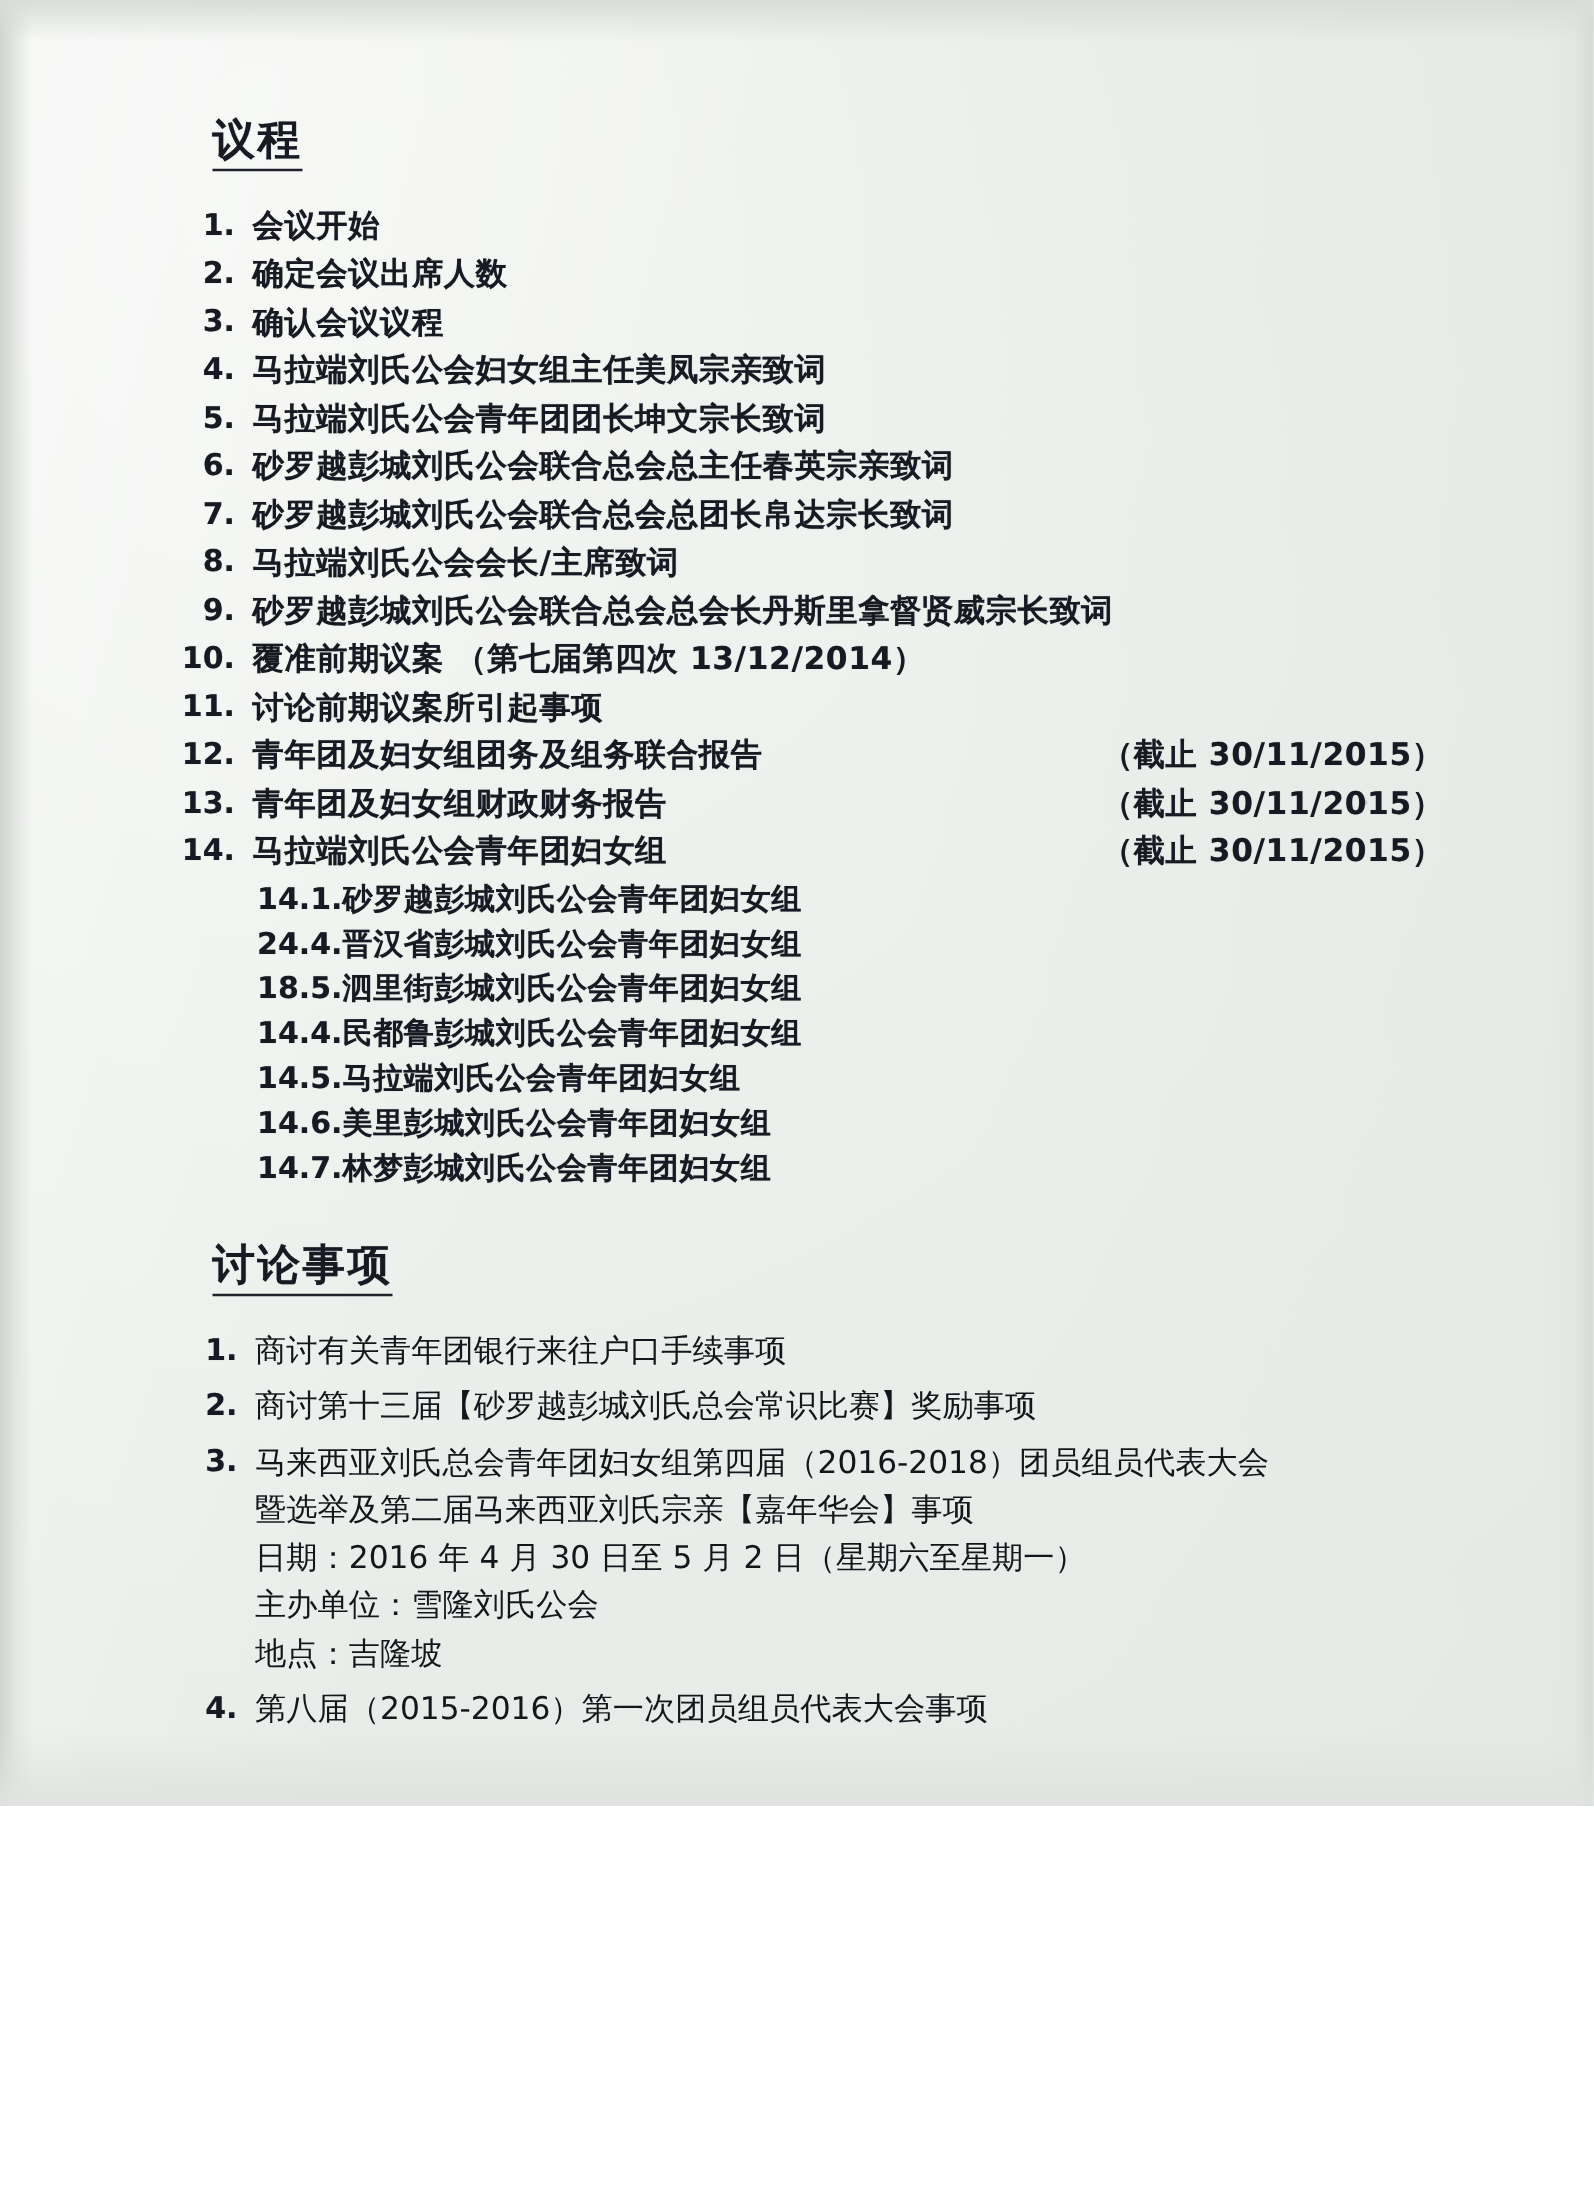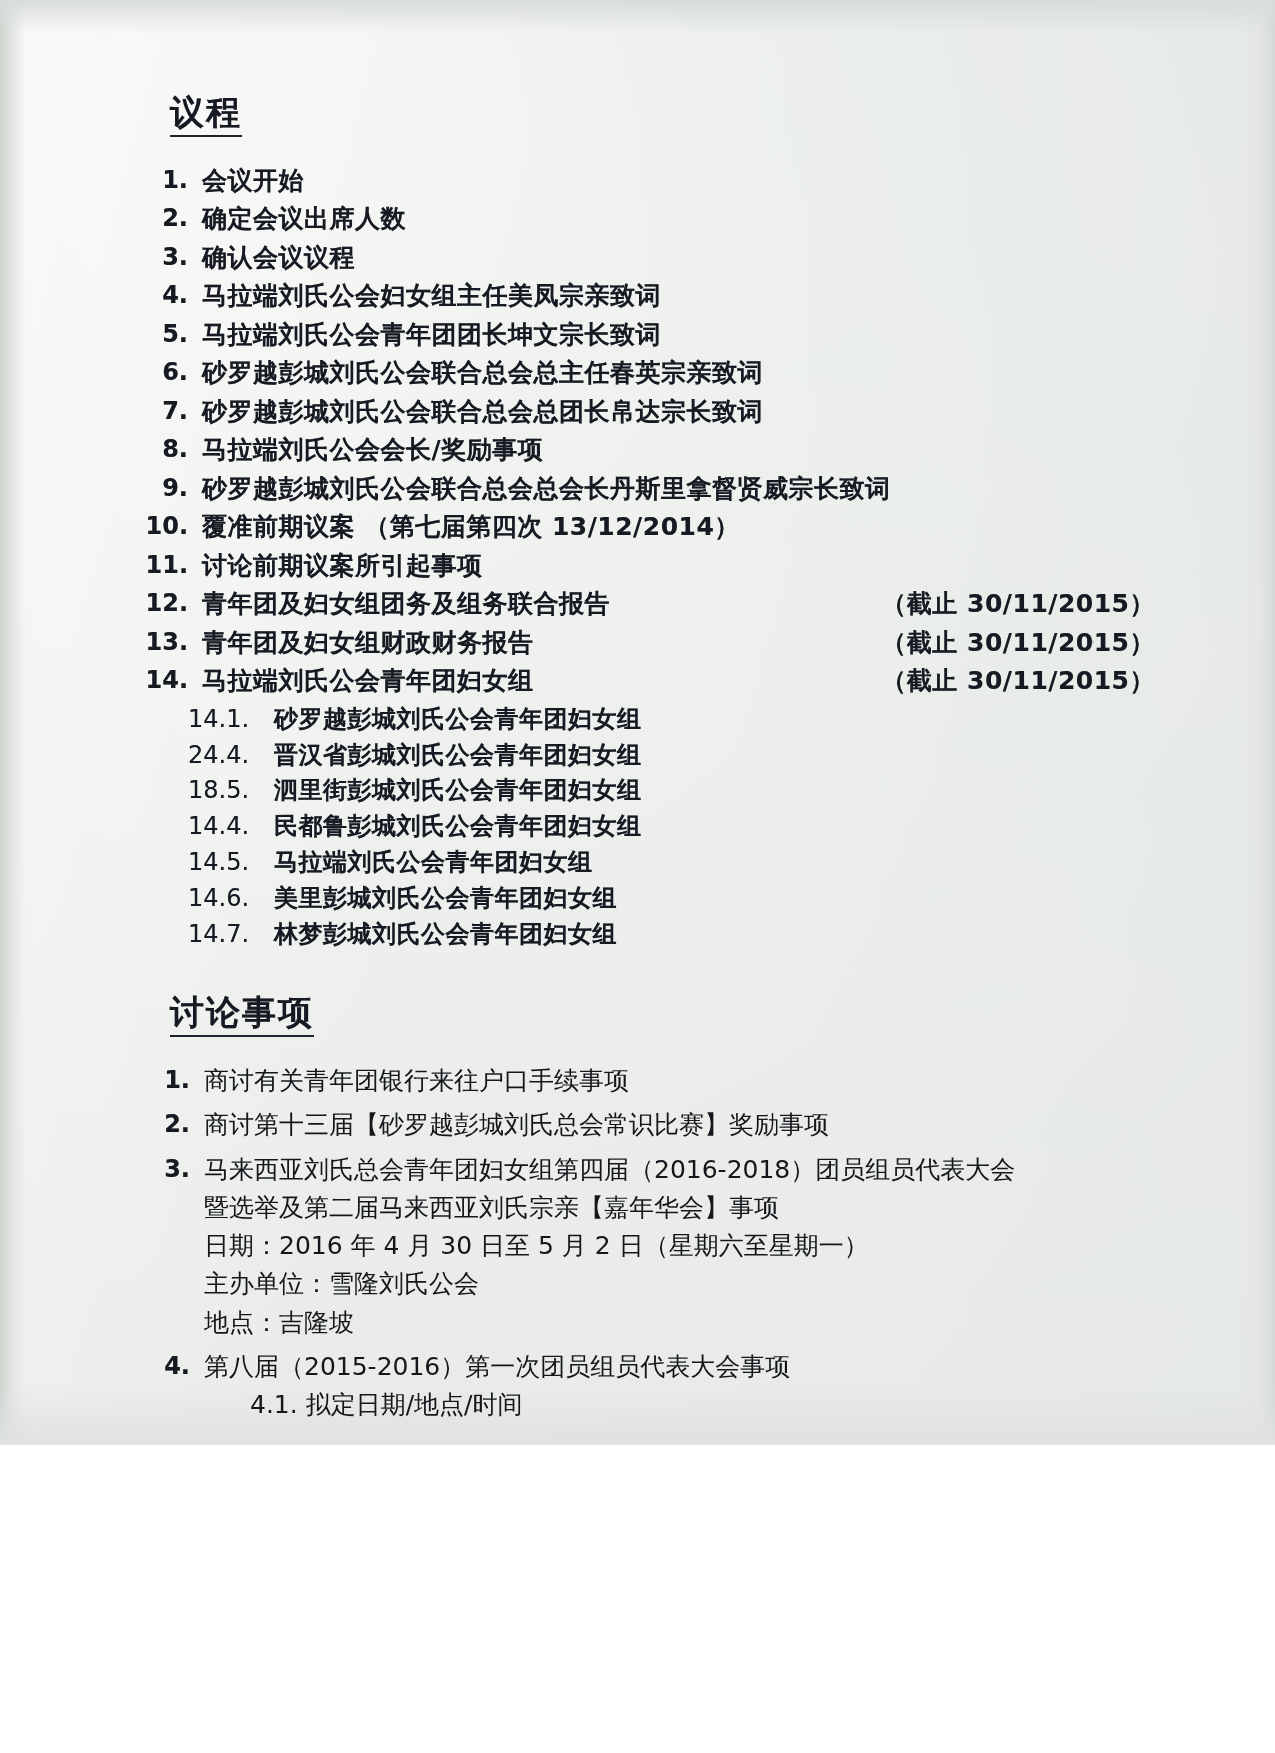--- a/index.html
+++ b/index.html
@@ -116,23 +116,23 @@
     font-size: 24px;
     line-height: 1.45;
   }
   ol.sub > li {
     display: flex;
     align-items: flex-start;
     margin-bottom: 1px;
   }
   .subnum {
     flex: 0 0 86px;
-    text-align: left;
+    text-align: right;
     padding-left: 58px;
-    font-weight: 400;
+    font-weight: 700;
   }
   .subtxt {
     flex: 1 1 auto;
     font-weight: 600;
     letter-spacing: 0.5px;
   }
 
   .section-gap { height: 40px; }
 
   ol.discuss {
@@ -201,21 +201,21 @@
       <li>
         <span class="num">6.</span>
         <span class="txt">砂罗越彭城刘氏公会联合总会总主任春英宗亲致词</span>
       </li>
       <li>
         <span class="num">7.</span>
         <span class="txt">砂罗越彭城刘氏公会联合总会总团长帛达宗长致词</span>
       </li>
       <li>
         <span class="num">8.</span>
-        <span class="txt">马拉端刘氏公会会长/奖励事项</span>
+        <span class="txt">马拉端刘氏公会会长/主席致词</span>
       </li>
       <li>
         <span class="num">9.</span>
         <span class="txt">砂罗越彭城刘氏公会联合总会总会长丹斯里拿督贤威宗长致词</span>
       </li>
       <li>
         <span class="num">10.</span>
         <span class="txt">覆准前期议案 （第七届第四次 13/12/2014）</span>
       </li>
       <li>
@@ -299,21 +299,20 @@
           <div>暨选举及第二届马来西亚刘氏宗亲【嘉年华会】事项</div>
           <div>日期：2016 年 4 月 30 日至 5 月 2 日（星期六至星期一）</div>
           <div>主办单位：雪隆刘氏公会</div>
           <div>地点：吉隆坡</div>
         </div>
       </li>
       <li>
         <span class="num">4.</span>
         <div class="lines">
           <div>第八届（2015-2016）第一次团员组员代表大会事项</div>
-          <div class="indent-1">4.1. 拟定日期/地点/时间</div>
         </div>
       </li>
     </ol>
 
     <div class="tail-gap"></div>
 
     <ol class="agenda">
       <li>
         <span class="num">15.</span>
         <span class="txt">其他</span>

